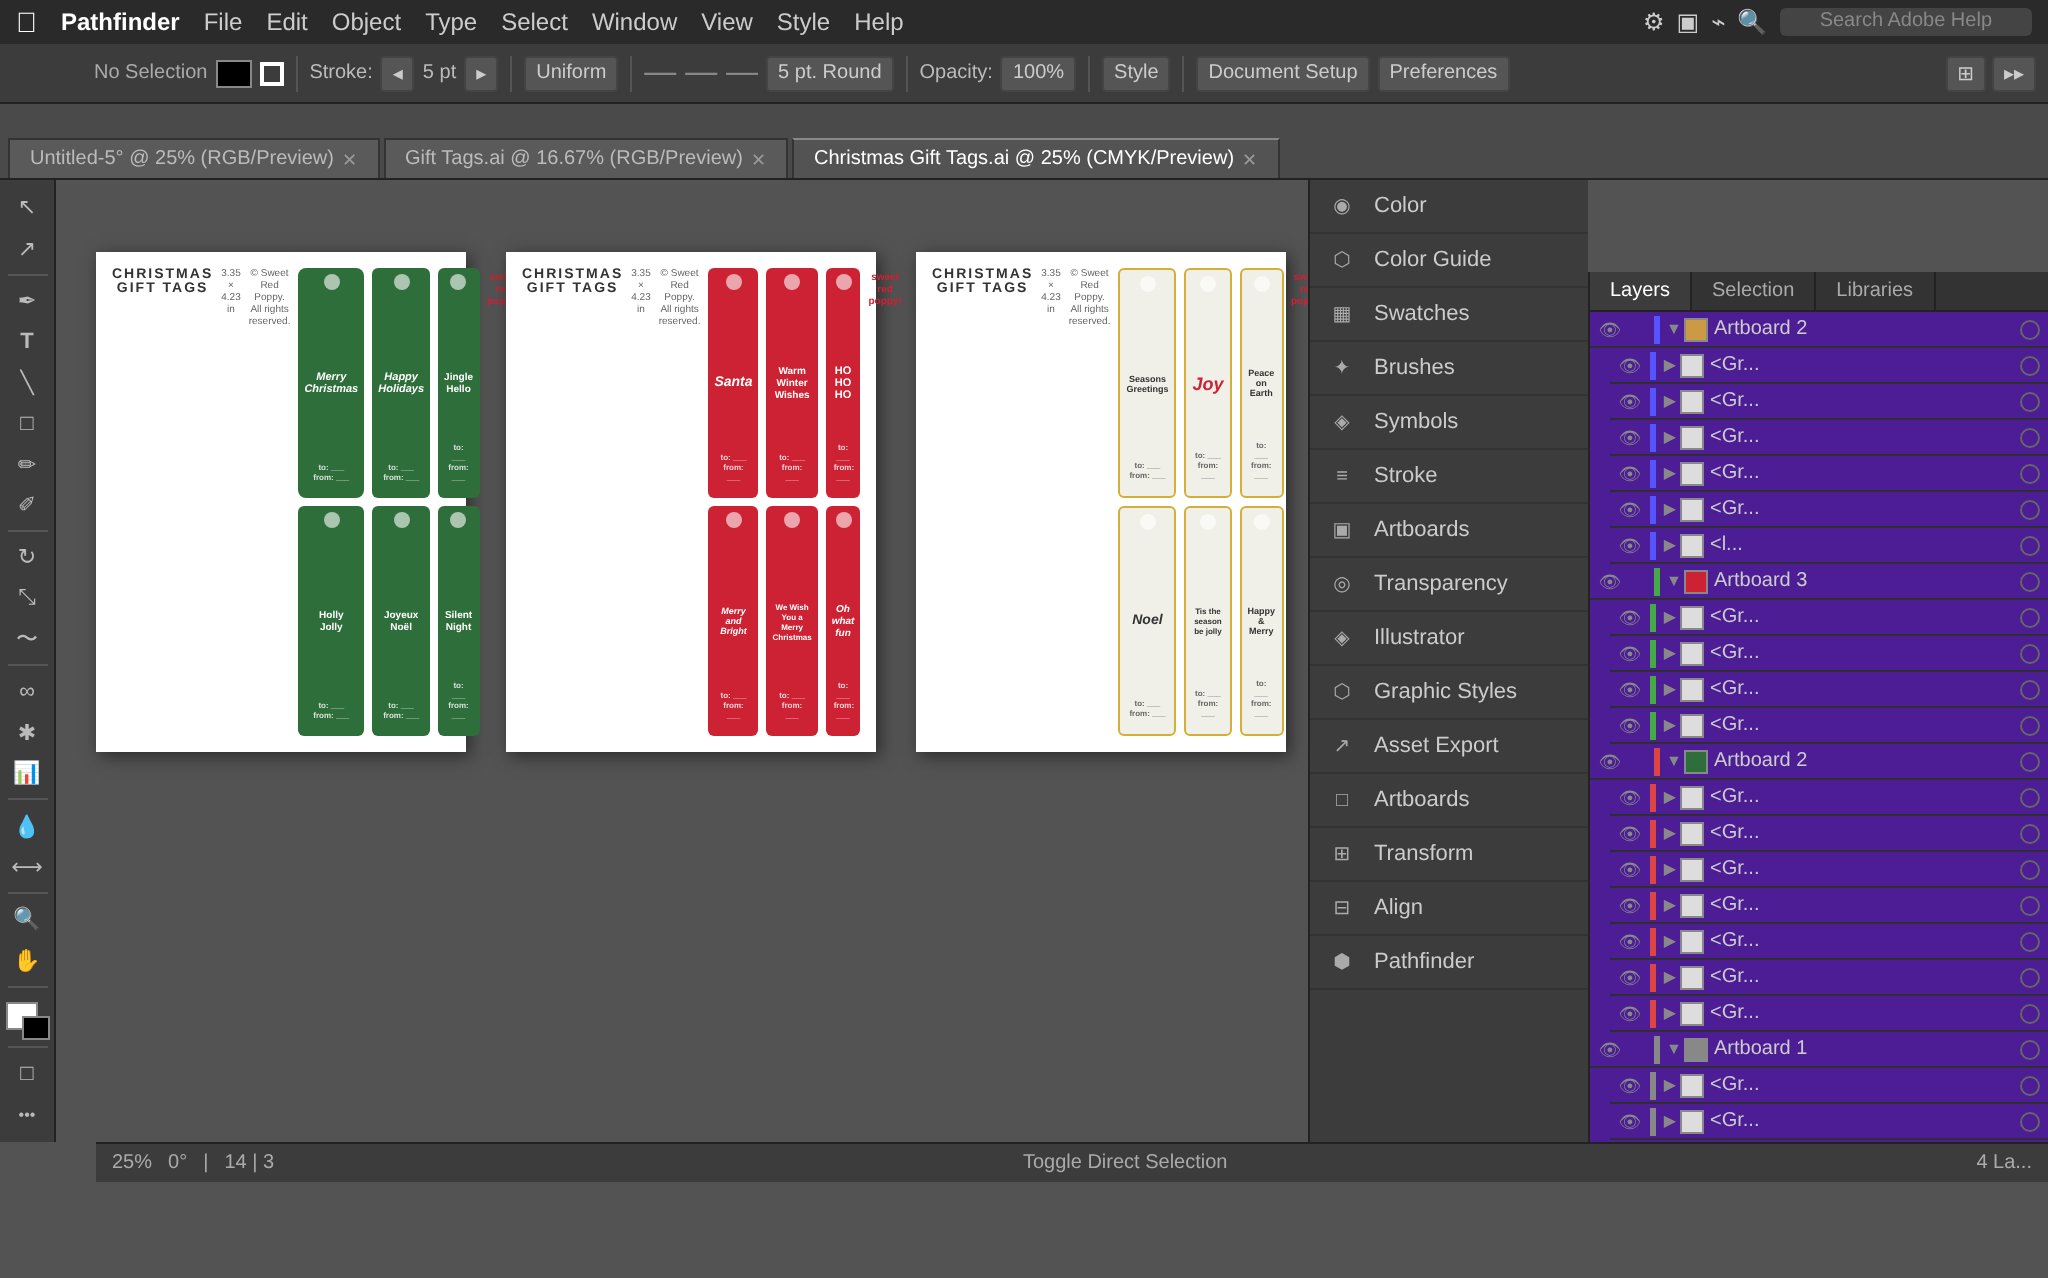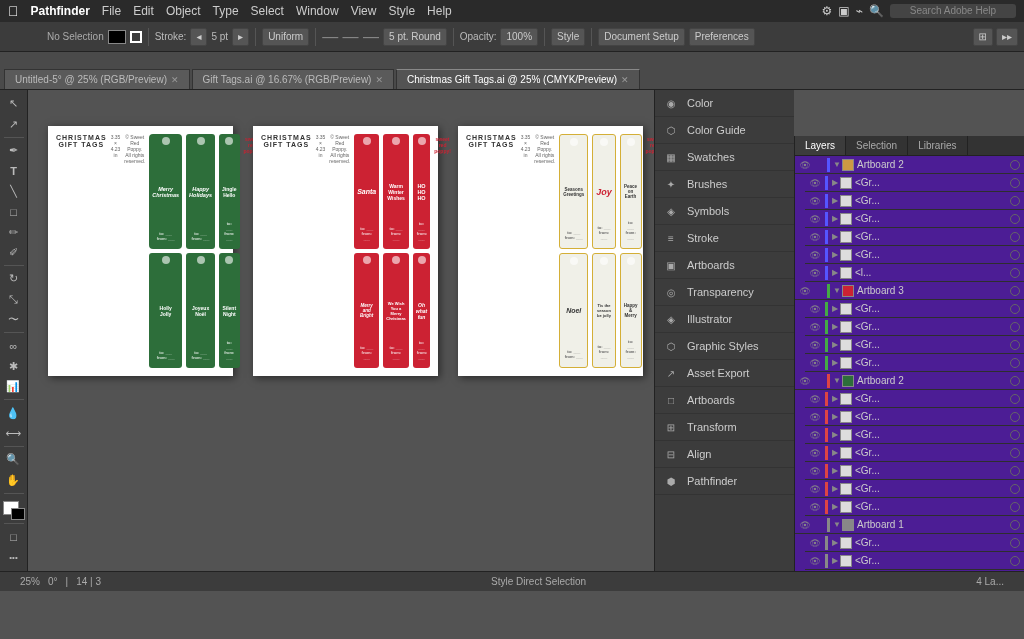--- a/index.html
+++ b/index.html
@@ -330,25 +330,26 @@
       margin-right: 2px;
     }
     .layer-indent { margin-left: 10px; }
 
     
     #status-bar {
       height: 20px;
       background: #3c3c3c;
       display: flex;
       align-items: center;
-      padding: 0 20px;
+      padding: 0 8px;
       gap: 8px;
       border-top: 1px solid #222;
       font-size: 10px;
       color: #aaa;
+      margin-left: 48px;
     }
 
     
     #right-menu {
       width: 140px;
       background: #3c3c3c;
       border-left: 1px solid #222;
       display: flex;
       flex-direction: column;
       font-size: 11px;
@@ -893,15 +894,15 @@
     </div>
   </div>
 
 </div>
 
 <div id="status-bar">
   <span>25%</span>
   <span>0°</span>
   <span>|</span>
   <span>14 | 3</span>
-  <span style="flex:1;text-align:center;">Style Direct Selection</span>
+  <span style="flex:1;text-align:center;">Toggle Direct Selection</span>
   <span>4 La...</span>
 </div>
 
 </body></html>

